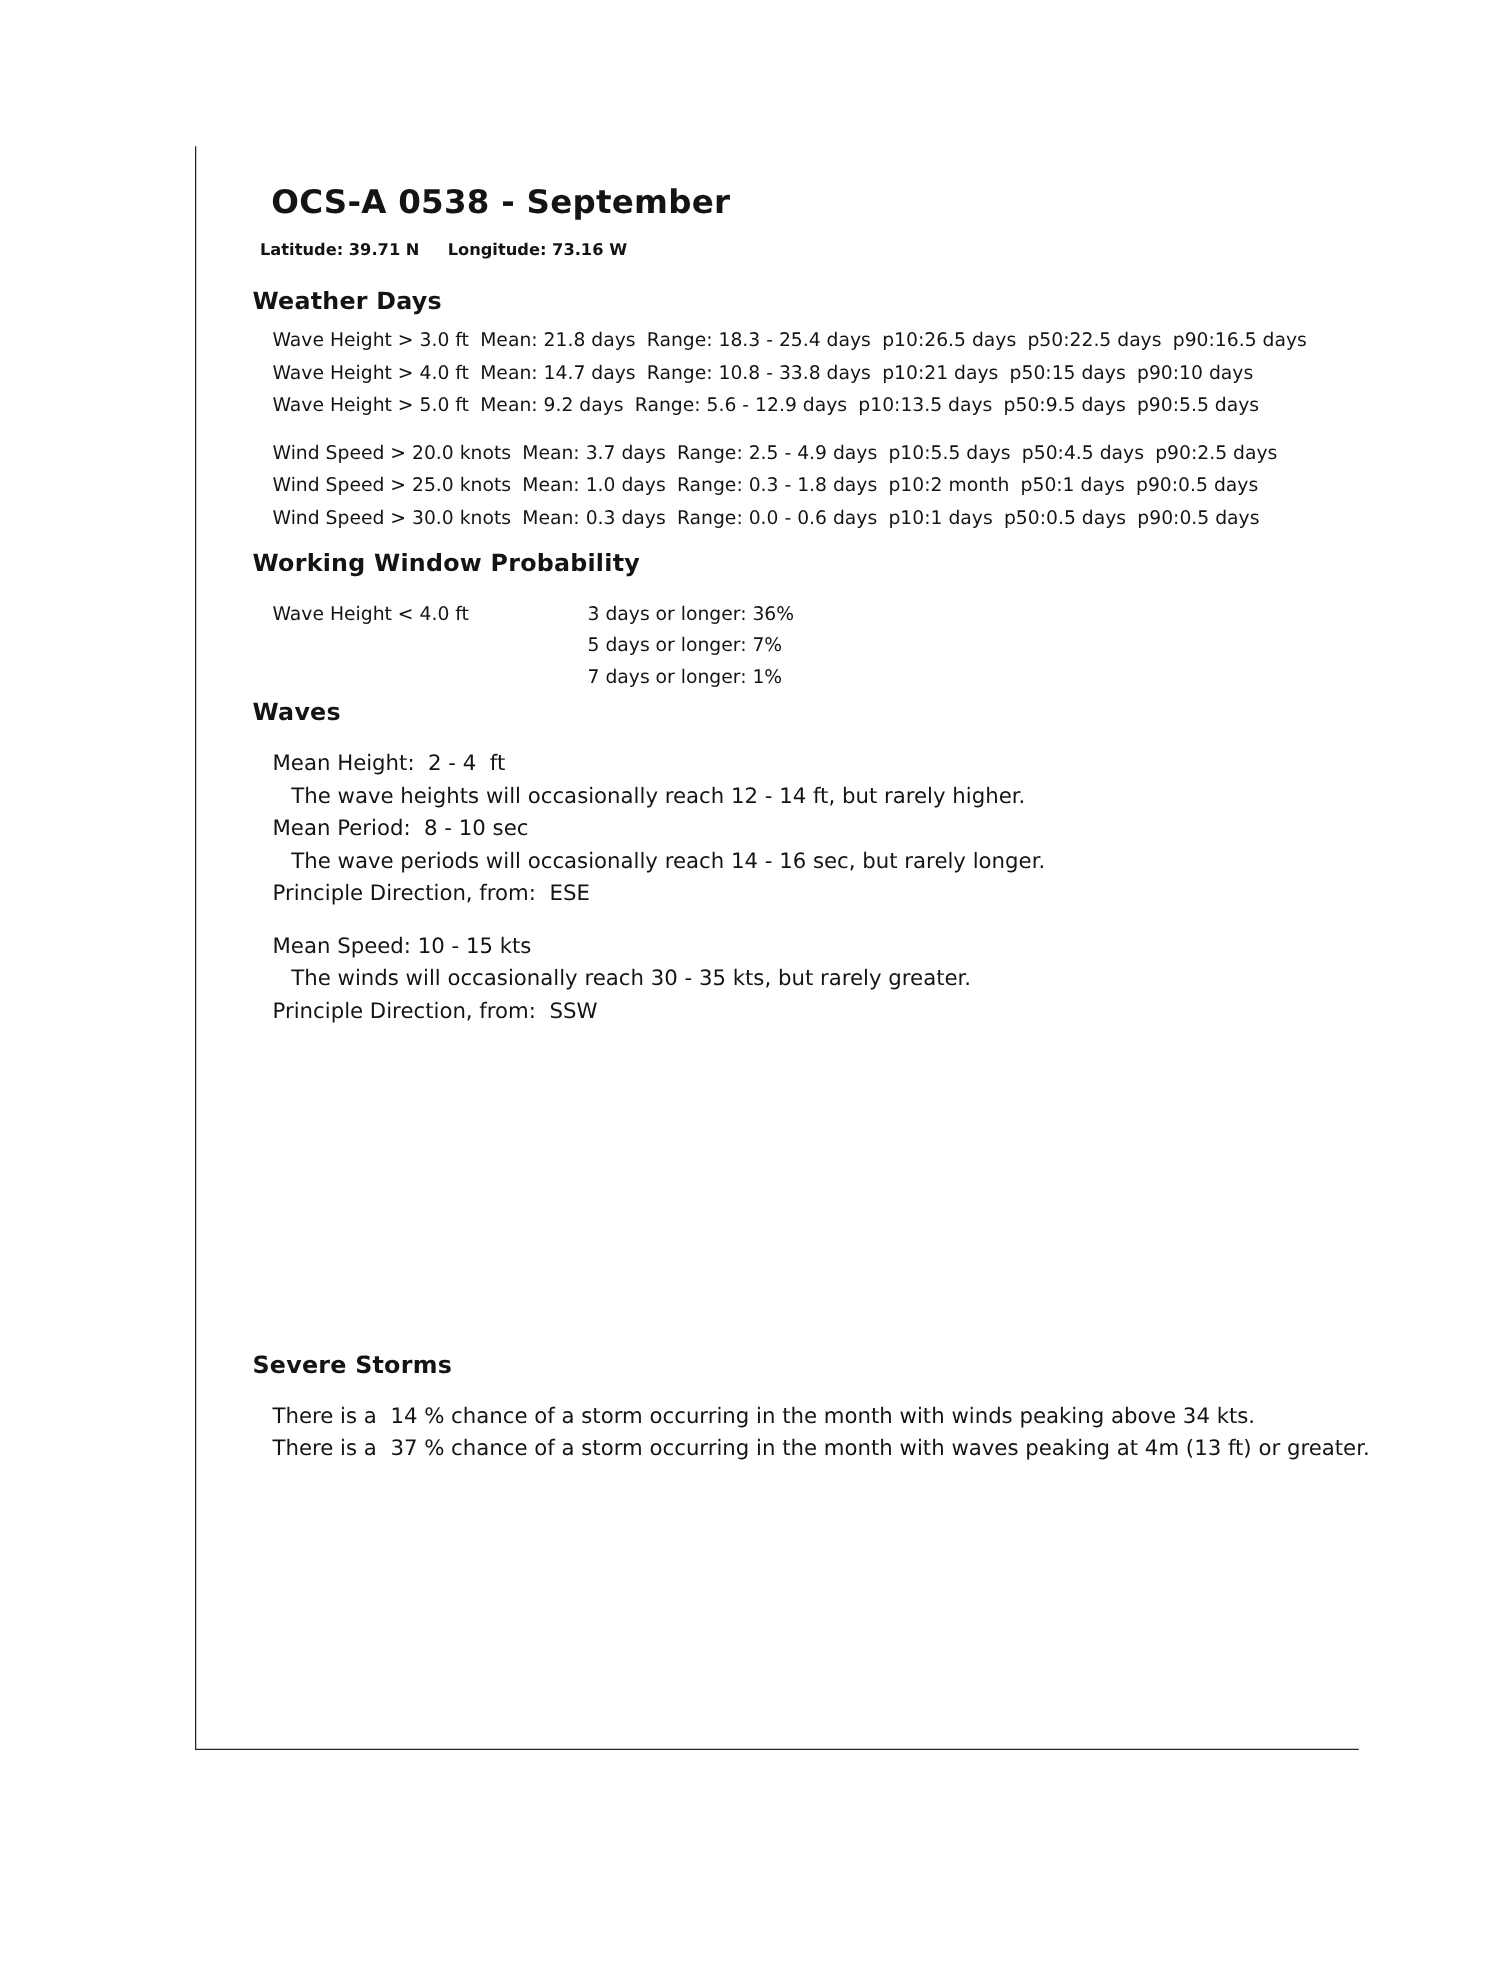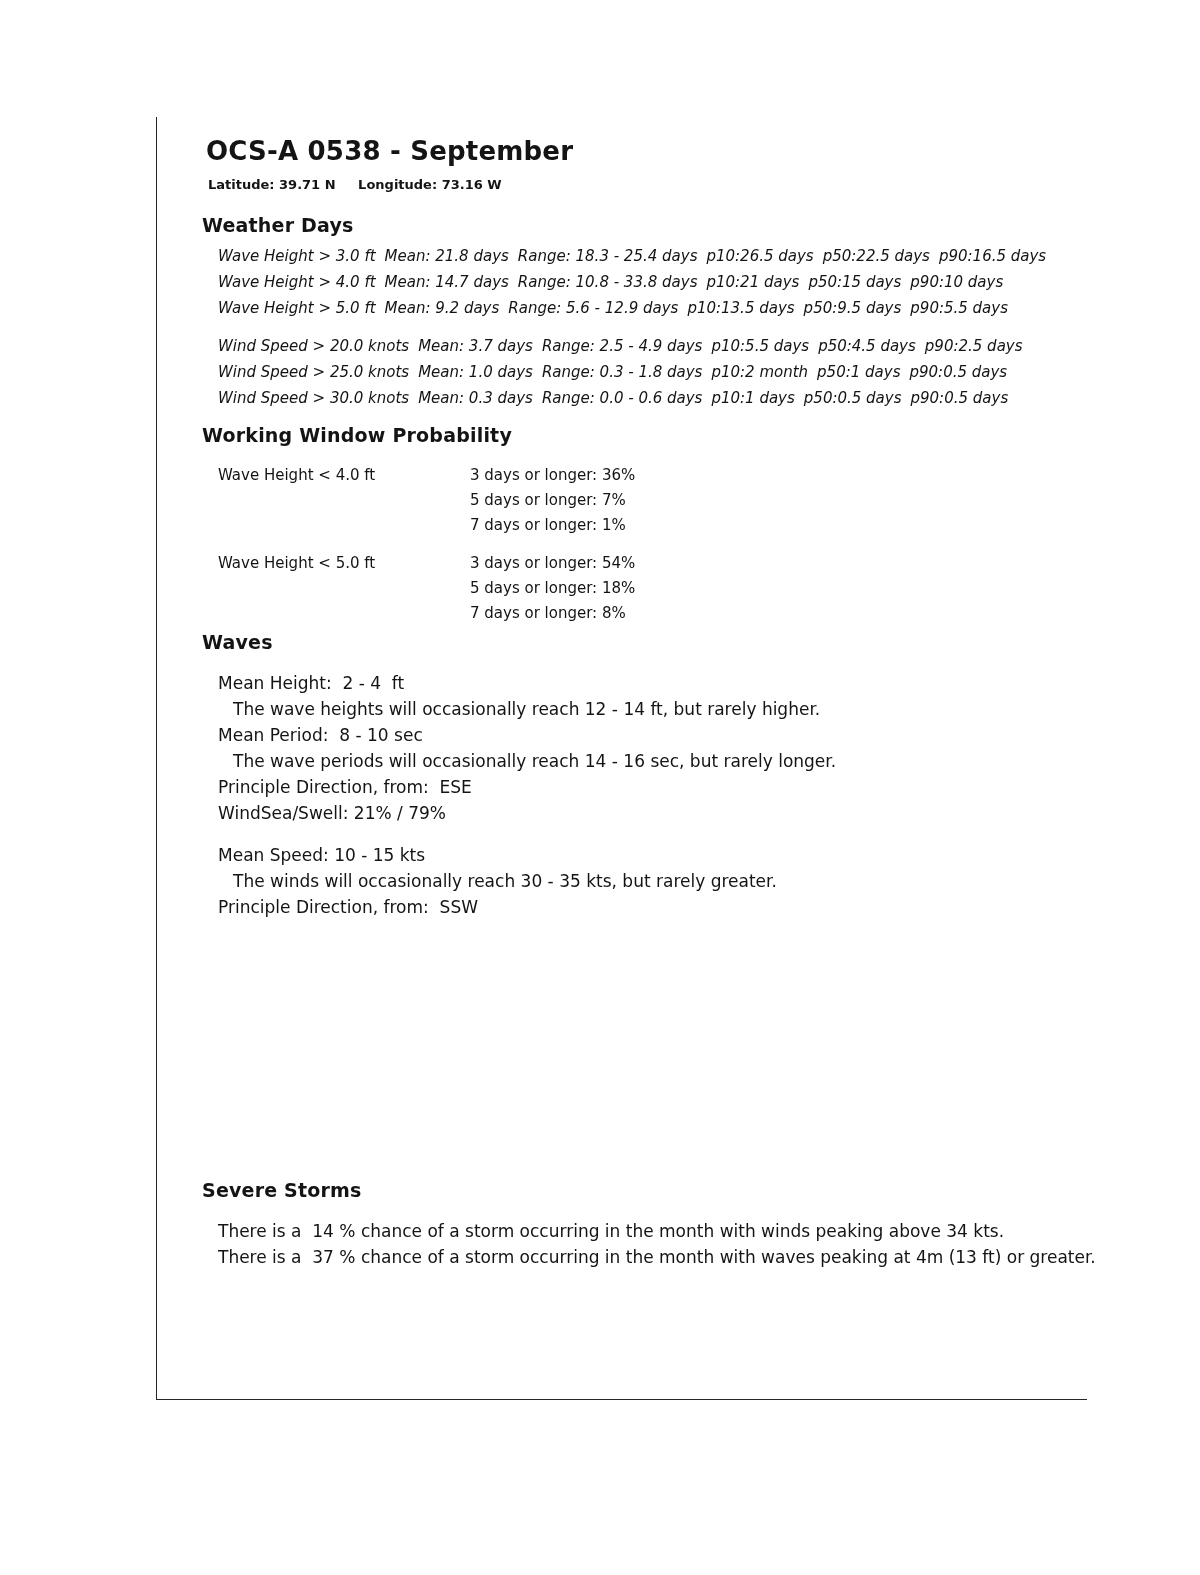--- a/index.html
+++ b/index.html
@@ -17,40 +17,40 @@
     position: absolute;
     left: 156px; top: 117px;
     width: 931px; height: 1283px;
     border-left: 1.5px solid #262626;
     border-bottom: 1.5px solid #262626;
   }
 
   .content { position: absolute; left: 202px; top: 132px; width: 930px; }
 
   h1.title {
-    margin: 4px; font-size: 26px; font-weight: 700;
+    margin: 15px; font-size: 26px; font-weight: 700;
     line-height: 31px; letter-spacing: 0.2px;
   }
   .subtitle {
     margin: 10px 0 0 6px;
     font-size: 13px; font-weight: 700; line-height: 16px;
   }
   .subtitle .coord + .coord { margin-left: 18px; }
 
   h2.section {
     margin: 0; font-size: 19px; font-weight: 700; line-height: 24px;
     letter-spacing: 0.2px;
   }
   h2.weather { margin-top: 20px; }
   h2.ww      { margin-top: 12px; }
   h2.waves   { margin-top: 4px; }
   h2.winds   { margin-top: 8px; }
   h2.storms  { margin-top: 258px; }
 
-  .rows { margin: 6px 0 0 16px; font-size: 15px; font-style: italic; }
+  .rows { margin: 6px 0 0 16px; font-size: 15px; }
   .rows.wind { margin-top: 12px; }
   .stat-row { line-height: 26px; white-space: nowrap; }
   .stat-row .seg { margin-right: 9px; }
   .stat-row .seg:last-child { margin-right: 0; }
 
   .ww-blocks { margin: 16px 0 0 16px; font-size: 15px; }
   .ww-block { display: flex; margin-bottom: 13px; }
   .ww-block:last-child { margin-bottom: 0; }
   .ww-label { width: 252px; line-height: 25px; white-space: pre-wrap; }
   .ww-line  { line-height: 25px; white-space: pre-wrap; }
@@ -106,39 +106,30 @@
 
     <div class="ww-blocks">
       <div class="ww-block">
         <div class="ww-label">Wave Height &lt; 4.0 ft</div>
         <div class="ww-values">
           <div class="ww-line">3 days or longer: 36%</div>
           <div class="ww-line">5 days or longer: 7%</div>
           <div class="ww-line">7 days or longer: 1%</div>
         </div>
       </div>
-      <div class="ww-block">
-        <div class="ww-label">Wave Height &lt; 5.0 ft</div>
-        <div class="ww-values">
-          <div class="ww-line">3 days or longer: 54%</div>
-          <div class="ww-line">5 days or longer: 18%</div>
-          <div class="ww-line">7 days or longer: 8%</div>
-        </div>
-      </div>
     </div>
 
     <h2 class="section waves">Waves</h2>
 
     <div class="sec-lines waves-lines">
       <div class="sec-line">Mean Height:  2 - 4  ft</div>
       <div class="sec-line note">The wave heights will occasionally reach 12 - 14 ft, but rarely higher.</div>
       <div class="sec-line">Mean Period:  8 - 10 sec</div>
       <div class="sec-line note">The wave periods will occasionally reach 14 - 16 sec, but rarely longer.</div>
       <div class="sec-line">Principle Direction, from:  ESE</div>
-      <div class="sec-line">WindSea/Swell: 21% / 79%</div>
     </div>
 
 
     <div class="sec-lines">
       <div class="sec-line">Mean Speed: 10 - 15 kts</div>
       <div class="sec-line note">The winds will occasionally reach 30 - 35 kts, but rarely greater.</div>
       <div class="sec-line">Principle Direction, from:  SSW</div>
     </div>
 
     <h2 class="section storms">Severe Storms</h2>

